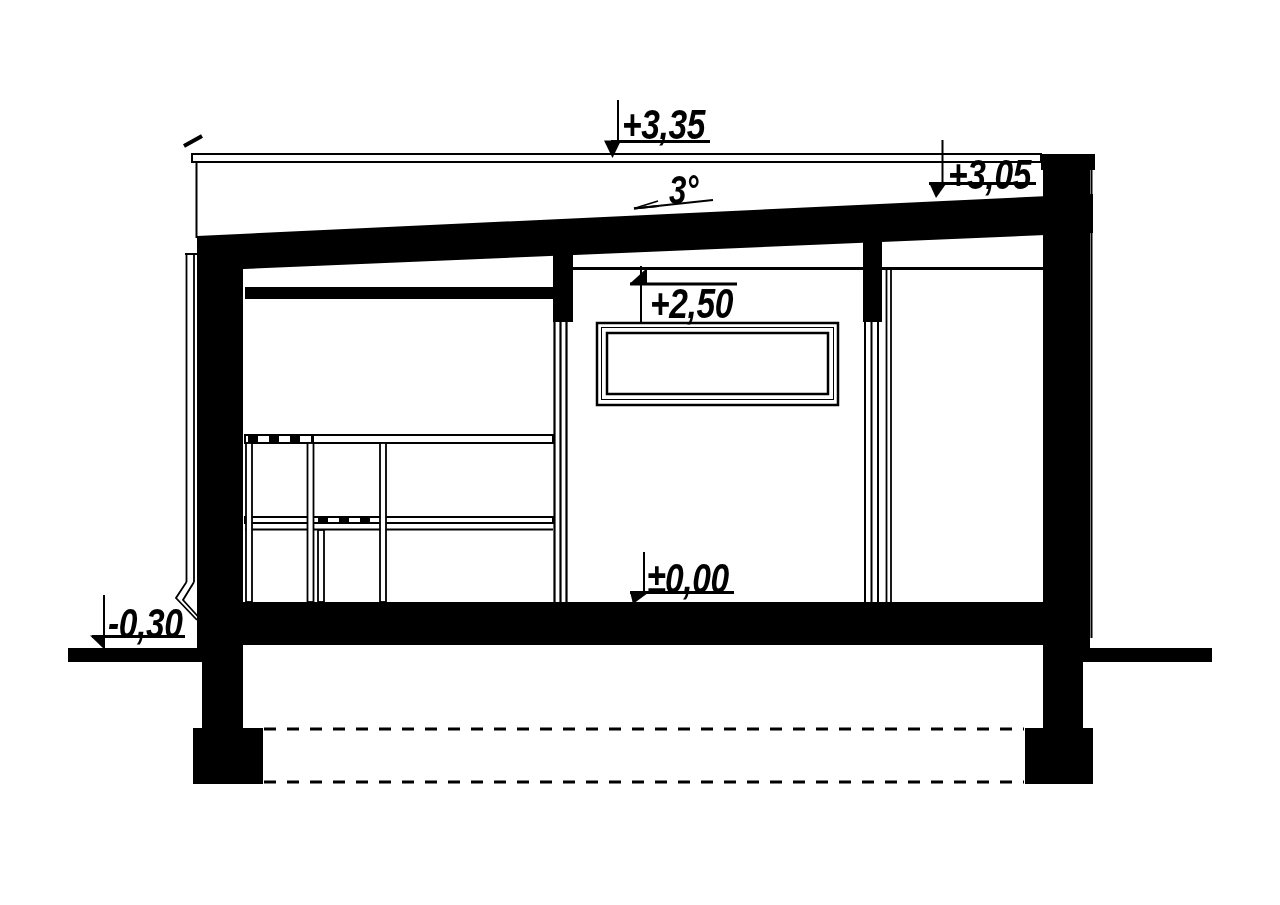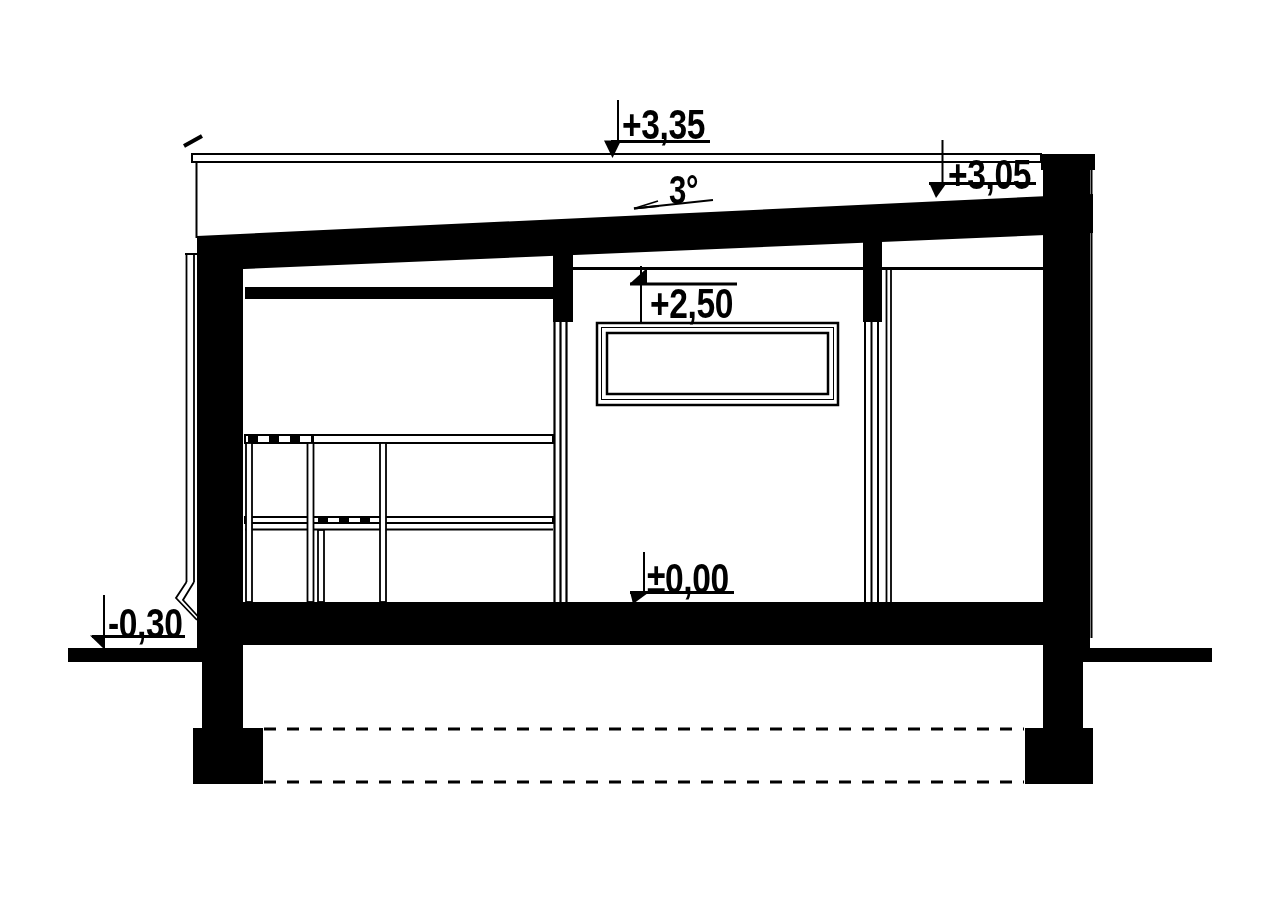--- a/index.html
+++ b/index.html
@@ -7,20 +7,21 @@
     padding: 0;
     background: #ffffff;
   }
   .canvas {
     position: relative;
     width: 1280px;
     height: 905px;
     background: #ffffff;
     overflow: hidden;
     font-family: "Liberation Sans", "DejaVu Sans", sans-serif;
+    font-style: italic;
   }
   .drawing-svg {
     position: absolute;
     left: 0;
     top: 0;
   }
   .lvl {
     position: absolute;
     font-weight: 700;
     font-size: 43px;

